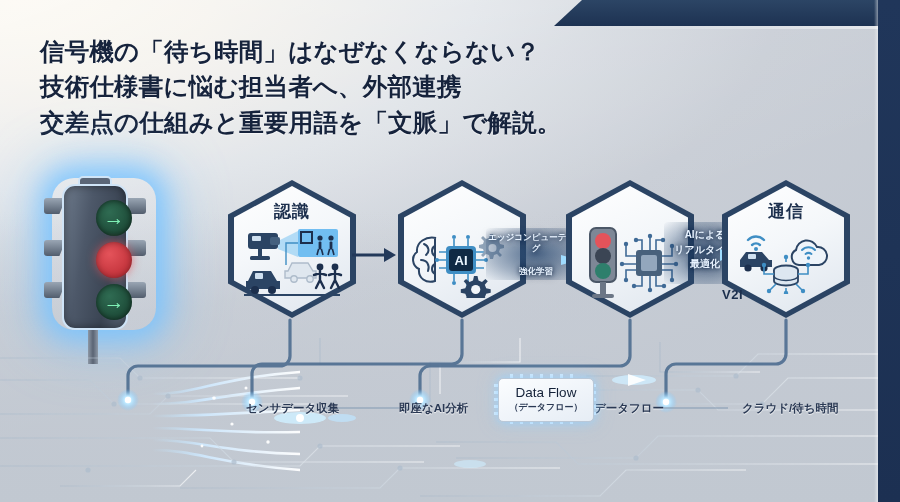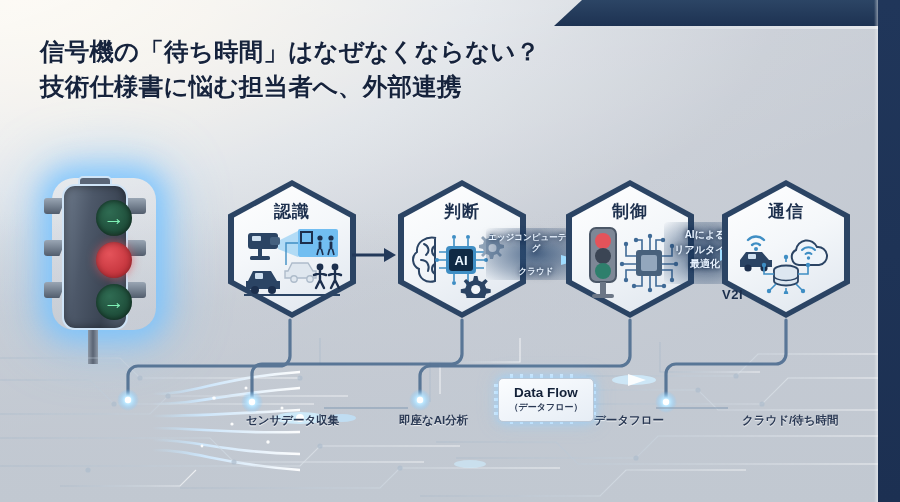--- a/index.html
+++ b/index.html
@@ -100,52 +100,53 @@
   .c1bg{left:486px;top:228px;width:100px;height:52px;}
   .c1{left:486px;top:232px;width:100px;font-size:8.5px;line-height:1.25;}
   .c2bg{left:664px;top:222px;width:84px;height:62px;}
   .c2{left:662px;top:228px;width:86px;font-size:10px;line-height:1.45;}
   .glowarrow{position:absolute;}
 
   
   .circuit{position:absolute;left:0;top:318px;width:878px;height:184px;}
 
   .blabel{position:absolute;font-size:11.5px;font-weight:bold;color:#2a3954;
-    text-shadow:0 1px 1px rgba(255,255,255,.8);white-space:nowrap;margin-top:12px;}
+    text-shadow:0 1px 1px rgba(255,255,255,.8);white-space:nowrap;}
   .bl1{left:246px;top:401px;}
   .bl2{left:399px;top:401px;text-align:right;}
   .bl3{left:594px;top:401px;}
   .bl4{left:742px;top:401px;}
 
   .chip{position:absolute;left:498px;top:378px;width:94px;height:42px;
     background:linear-gradient(160deg,#fbfdff,#e6edf5);
     border:1.5px solid #b9c8d8;border-radius:5px;
     box-shadow:0 0 10px rgba(150,210,255,.8),0 0 20px rgba(150,210,255,.4);
     display:flex;flex-direction:column;align-items:center;justify-content:center;}
-  .chip .t1{font-size:13.5px;font-weight:bold;color:#132138;line-height:1.1;text-align:center;}
+  .chip .t1{font-size:13.5px;font-weight:normal;color:#132138;line-height:1.1;text-align:center;}
   .chip .t2{font-size:9px;font-weight:bold;color:#2a3954;margin-top:1px;text-align:right;}
   .chip-pins{position:absolute;inset:-6px;pointer-events:none;}
 </style>
 </head>
 <body>
 
 <div id="stage">
 
   <div class="bg-base"></div>
   <div class="bg-sheen"></div>
   <div class="bg-lowgray"></div>
 
   <div class="banner"></div>
   <div class="banner-edge"></div>
   <div class="rstrip-hl"></div>
   <div class="rstrip"></div>
 
   <div class="headline">
     <div>信号機の「待ち時間」はなぜなくならない？</div>
     <div>技術仕様書に悩む担当者へ、外部連携</div>
+    <div>交差点の仕組みと重要用語を「文脈」で解説。</div>
   </div>
 
   <div class="tl-wrap">
     <div class="tl-glow"></div>
     <div class="tl-pole"></div>
     <div class="visor left vr1"></div>
     <div class="visor right vr1"></div>
     <div class="visor left vr2"></div>
     <div class="visor right vr2"></div>
     <div class="visor left vr3"></div>
@@ -235,21 +236,20 @@
   <div class="arrow1">
     <svg width="44" height="20" viewBox="0 0 44 20">
       <line x1="0" y1="10" x2="34" y2="10" stroke="#23395a" stroke-width="3"></line>
       <path d="M32,3 L44,10 L32,17 Z" fill="#23395a"></path>
     </svg>
   </div>
 
   <div class="hex hex2">
     <div class="shape"></div>
     <div class="inner"></div>
-    <div class="title">判断</div>
     <div class="art">
       <svg width="104" height="74" viewBox="0 0 104 74">
 
         <g fill="none" stroke="#2b4464" stroke-width="2" stroke-linecap="round">
           <path d="M26,14 C16,12 6,18 7,28 C1,32 2,42 9,45 C8,54 16,60 25,57 L25,14 Z"></path>
           <path d="M14,20 C19,22 20,28 16,31"></path>
           <path d="M11,36 C17,36 20,41 18,47"></path>
           <path d="M25,22 C21,24 21,30 25,32"></path>
           <path d="M25,40 C21,42 21,48 25,50"></path>
         </g>
@@ -289,27 +289,26 @@
     <svg class="glowarrow" style="position:relative;display:block;margin:2px auto 1px;" width="86" height="10" viewBox="0 0 86 10">
       <defs>
           <linearGradient id="ga1" x1="0" x2="1">
             <stop offset="0" stop-color="#bfe6ff" stop-opacity="0"></stop>
             <stop offset="1" stop-color="#cfeeff"></stop>
           </linearGradient>
         </defs>
       <line x1="2" y1="5" x2="70" y2="5" stroke="url(#ga1)" stroke-width="3"></line>
       <path d="M68,0 L86,5 L68,10 Z" fill="#9fdcff"></path>
     </svg>
-    <div>クラウド</div>
+    <div>強化学習</div>
   </div>
 
   <div class="hex hex3">
     <div class="shape"></div>
     <div class="inner"></div>
-    <div class="title">制御</div>
     <div class="art">
       <svg width="104" height="74" viewBox="0 0 104 74">
 
         <rect x="12" y="4" width="26" height="54" rx="6" fill="#7d8796" stroke="#4b5767" stroke-width="2"></rect>
         <circle cx="25" cy="17" r="8" fill="#e4535a"></circle>
         <circle cx="25" cy="32" r="8" fill="#3b4554"></circle>
         <circle cx="25" cy="47" r="8" fill="#2e7f6c"></circle>
         <rect x="22" y="58" width="6" height="14" fill="#6b7686"></rect>
         <rect x="14" y="70" width="22" height="4" rx="2" fill="#6b7686"></rect>
 

